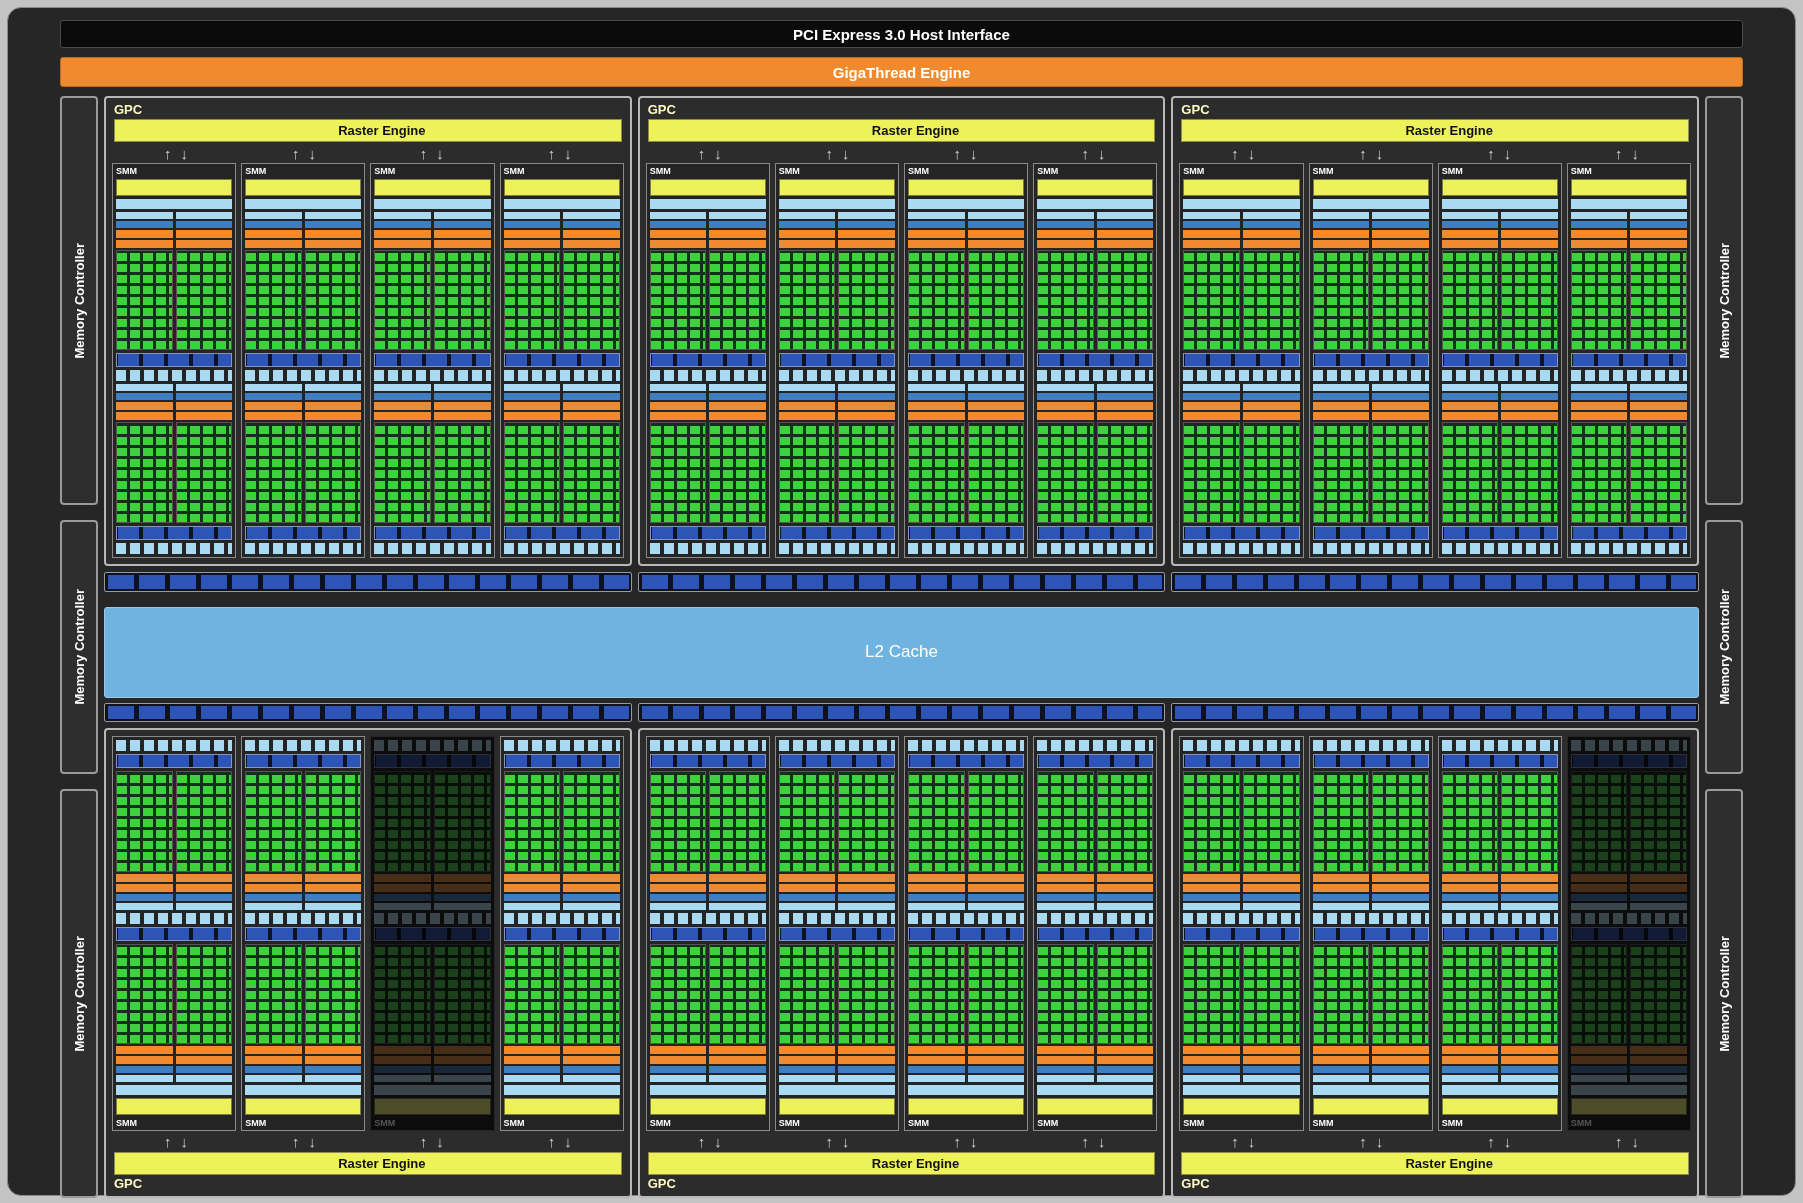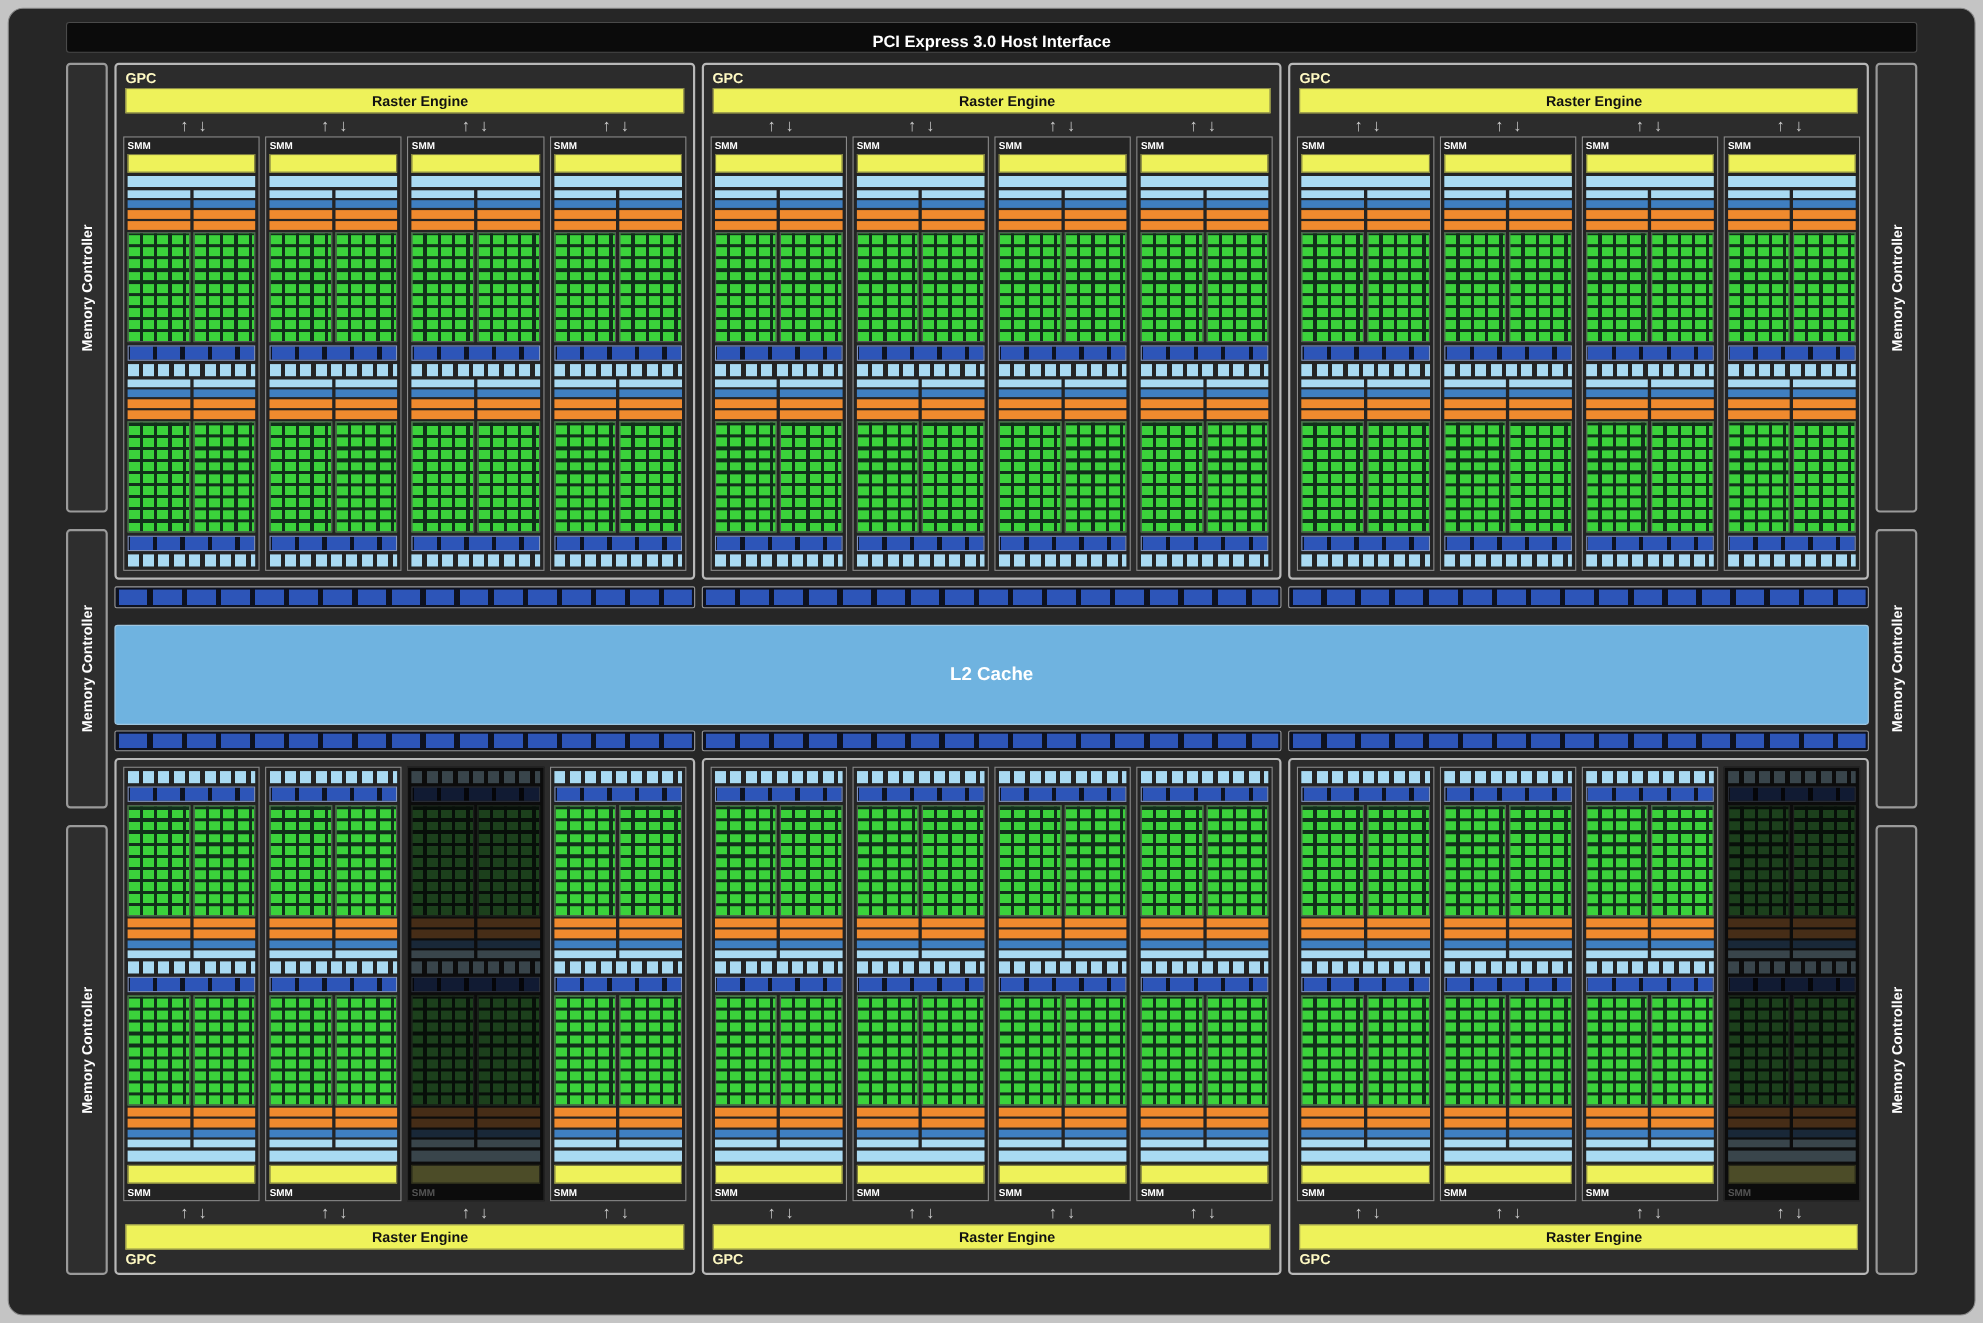--- a/index.html
+++ b/index.html
@@ -1,20 +1,20 @@
 <!DOCTYPE html>
 <html style="--pci-black: #0B0B0B; --gigathread-orange: #F08A2E; --raster-yellow: #EEF25A; --core-green: #3BD23B; --light-blue: #A9DAF2; --mid-blue: #3F7FC1; --dark-blue-segment: #2D55B8; --l2-blue: #6FB3E0;"><head>
 <meta charset="utf-8">
 <style>
   html,body{margin:0;padding:0;background:#9e9e9e;font-family:"Liberation Sans","DejaVu Sans",sans-serif;}
   .canvas{position:relative;width:1803px;height:1203px;background:#c4c4c4;overflow:hidden;}
   .frame{position:absolute;inset:7px;background:#262626;border-radius:14px;border:1px solid #8a8a8a;}
 
   
-  .topbar{height:26px;margin:12px 52px 0;display:flex;align-items:flex-end;justify-content:center;
+  .topbar{height:26px;margin:12px 52px 0;display:flex;align-items:center;justify-content:center;
           font-weight:bold;font-size:15px;color:#fff;border-radius:3px;}
   .pci{background:var(--pci-black,#0b0b0b);border:1px solid #4a4a4a;}
   .giga{height:28px;margin-top:9px;background:var(--gigathread-orange,#f08a2e);border:1px solid #b96e22;}
 
   
   .main{display:flex;gap:6px;margin:9px 52px 0;height:1102px;}
   .mc-col{width:38px;display:flex;flex-direction:column;justify-content:space-between;}
   .mc{background:#2e2e2e;border:2px solid #9a9a9a;border-radius:4px;display:flex;align-items:center;justify-content:center;}
   .mc.ends{height:405px;}
   .mc.middle{height:250px;}
@@ -59,32 +59,35 @@
   .sqrow{height:11px;background-image:repeating-linear-gradient(90deg, var(--light-blue,#a9daf2) 0 10px, transparent 10px 14px);}
   .smm.disabled{filter:brightness(0.32) saturate(0.75);border-color:#777;}
 
   
   .xbar-row{height:20px;display:flex;gap:6px;}
   .xbar-row.top{margin-top:6px;}
   .xbar-row.bot{margin-top:5px;}
   .xgroup{flex:1;border:1px solid #9a9a9a;border-radius:2px;background:#0e1220;padding:2px;}
   .xgroup .xseg{height:100%;background-image:repeating-linear-gradient(90deg, var(--dark-blue-segment,#2d55b8) 1px 27px, #0e1220 27px 32px);}
   .l2{height:90px;margin-top:15px;background:var(--l2-blue,#6fb3e0);border:1px solid #9fc6e0;border-radius:3px;
-      display:flex;align-items:center;justify-content:center;color:#fff;font-weight:bold;font-size:17px;}
+      display:flex;align-items:center;justify-content:center;color:#fff;font-weight:normal;font-size:17px;}
 </style>
 </head>
 <body>
 
 <div class="canvas">
   <div class="frame">
 
     <div class="topbar pci">
       <span>PCI Express 3.0 Host Interface</span>
     </div>
 
+    <div class="topbar giga">
+      <span>GigaThread Engine</span>
+    </div>
 
     <div class="main">
       <div class="mc-col" id="mc-left">
           <div class="mc ends">
             <span>Memory Controller</span>
           </div>
           <div class="mc middle">
             <span>Memory Controller</span>
           </div>
           <div class="mc ends">

